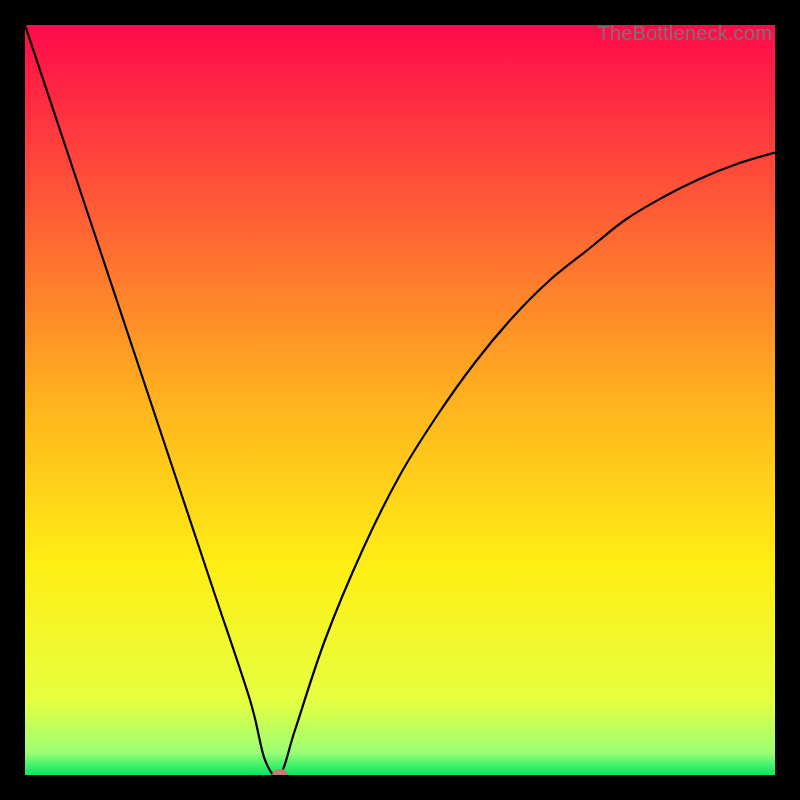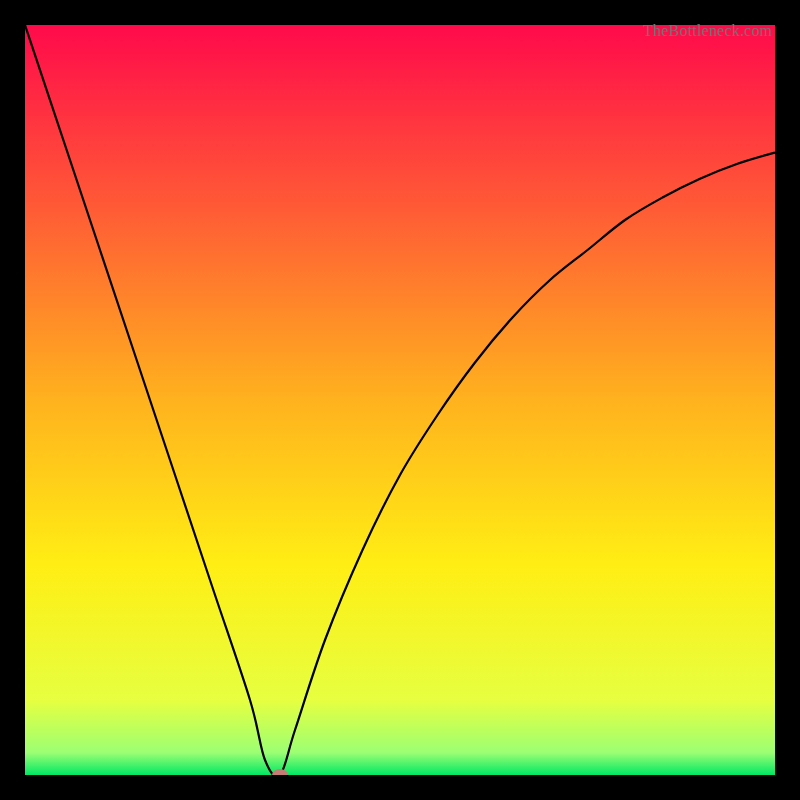--- a/index.html
+++ b/index.html
@@ -23,26 +23,25 @@
     position: absolute;
     left: 5px;
     top: 5px;
     width: 750px;
     height: 750px;
   }
   .watermark {
     position: absolute;
     top: 2px;
     right: 8px;
-    font-size: 16px;
+    font-size: 20px;
     font-weight: 500;
     color: #7a7473;
     letter-spacing: 0.2px;
     z-index: 10;
-    font-family: Liberation Serif, serif;
   }
   svg {
     display: block;
   }
 </style>
 </head>
 <body>
 
 <div class="frame">
   <div class="watermark">TheBottleneck.com</div>

